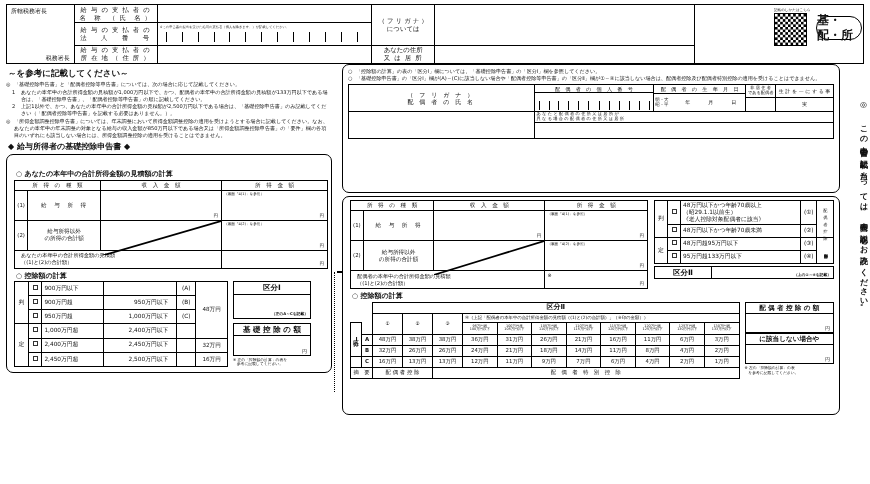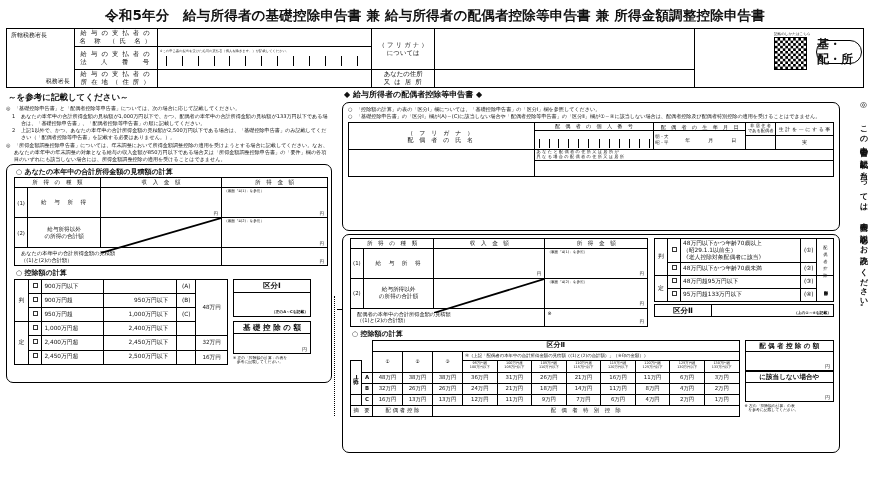--- a/index.html
+++ b/index.html
@@ -121,21 +121,20 @@
   .mx .tekiyo { font-size:5.4px; }
 
   .conn { position:absolute; border-left:1.4px dotted #000; }
   .arrowline { position:absolute; background:#000; }
 </style>
 </head>
 <body>
 
 <div class="page">
 
-  <div class="title">令和5年分　給与所得者の基礎控除申告書 兼 給与所得者の配偶者控除等申告書 兼 所得金額調整控除申告書</div>
 
   <div class="hdr">
     <table>
       <tbody>
           <tr>
         <td class="cell-taxoffice" rowspan="3">
           <span class="t1">所轄税務署長</span>
           <span class="t2">税務署長</span>
         </td>
         <td class="payer-lbl lbl">
@@ -215,22 +214,23 @@
         <div class="sub">
           <span class="n">2</span>
           <span>上記1以外で、かつ、あなたの本年中の合計所得金額の見積額が2,500万円以下である場合は、「基礎控除申告書」のみ記載してください（「配偶者控除等申告書」を記載する必要はありません。）。</span>
         </div>
         <div class="bullet" style="margin-top:1px">
           <span class="mk">◎</span>
           <span>「所得金額調整控除申告書」については、年末調整において所得金額調整控除の適用を受けようとする場合に記載してください。なお、あなたの本年中の年末調整の対象となる給与の収入金額が850万円以下である場合又は「所得金額調整控除申告書」の「要件」欄の各項目のいずれにも該当しない場合には、所得金額調整控除の適用を受けることはできません。</span>
         </div>
       </div>
 
-
-      <div class="round" style="width:326px; height:219px; padding:2px 5px 3px 5px;">
+      <div class="sec-h">◆ 給与所得者の基礎控除申告書 ◆</div>
+
+      <div class="round" style="width:326px; height:219px; padding:14px 5px 3px 5px;">
 
         <div class="sub-h">○ あなたの本年中の合計所得金額の見積額の計算</div>
 
         <table class="inc" style="width:314px; margin:0 0 0 2px">
           <tbody>
               <tr>
             <td class="c hd" colspan="2" style="width:78px">所　得　の　種　類</td>
             <td class="c hd" style="width:110px">収　入　金　額</td>
             <td class="c hd">所　得　金　額</td>
           </tr>
@@ -333,21 +333,20 @@
             </div>
             <div class="foot-note" style="white-space:pre-line">※ 左の「控除額の計算」の表を
 　参考に記載してください。</div>
           </div>
         </div>
       </div>
     </div>
 
     <div style="width:500px">
 
-      <div class="sec-h" style="margin-top:2px">◆ 給与所得者の配偶者控除等申告書 ◆</div>
 
       <div class="round" style="width:498px; height:129px; padding:3px 5px;">
         <div style="font-size:5.1px; line-height:1.4; margin-bottom:2px">
           <div class="bullet" style="display:flex;gap:2px">
             <span style="flex:0 0 6px">○</span>
             <span>「控除額の計算」の表の「区分Ⅰ」欄については、「基礎控除申告書」の「区分Ⅰ」欄を参照してください。</span>
           </div>
           <div class="bullet" style="display:flex;gap:2px">
             <span style="flex:0 0 6px">○</span>
             <span>「基礎控除申告書」の「区分Ⅰ」欄が(A)～(C)に該当しない場合や「配偶者控除等申告書」の「区分Ⅱ」欄が①～④に該当しない場合は、配偶者控除及び配偶者特別控除の適用を受けることはできません。</span>

